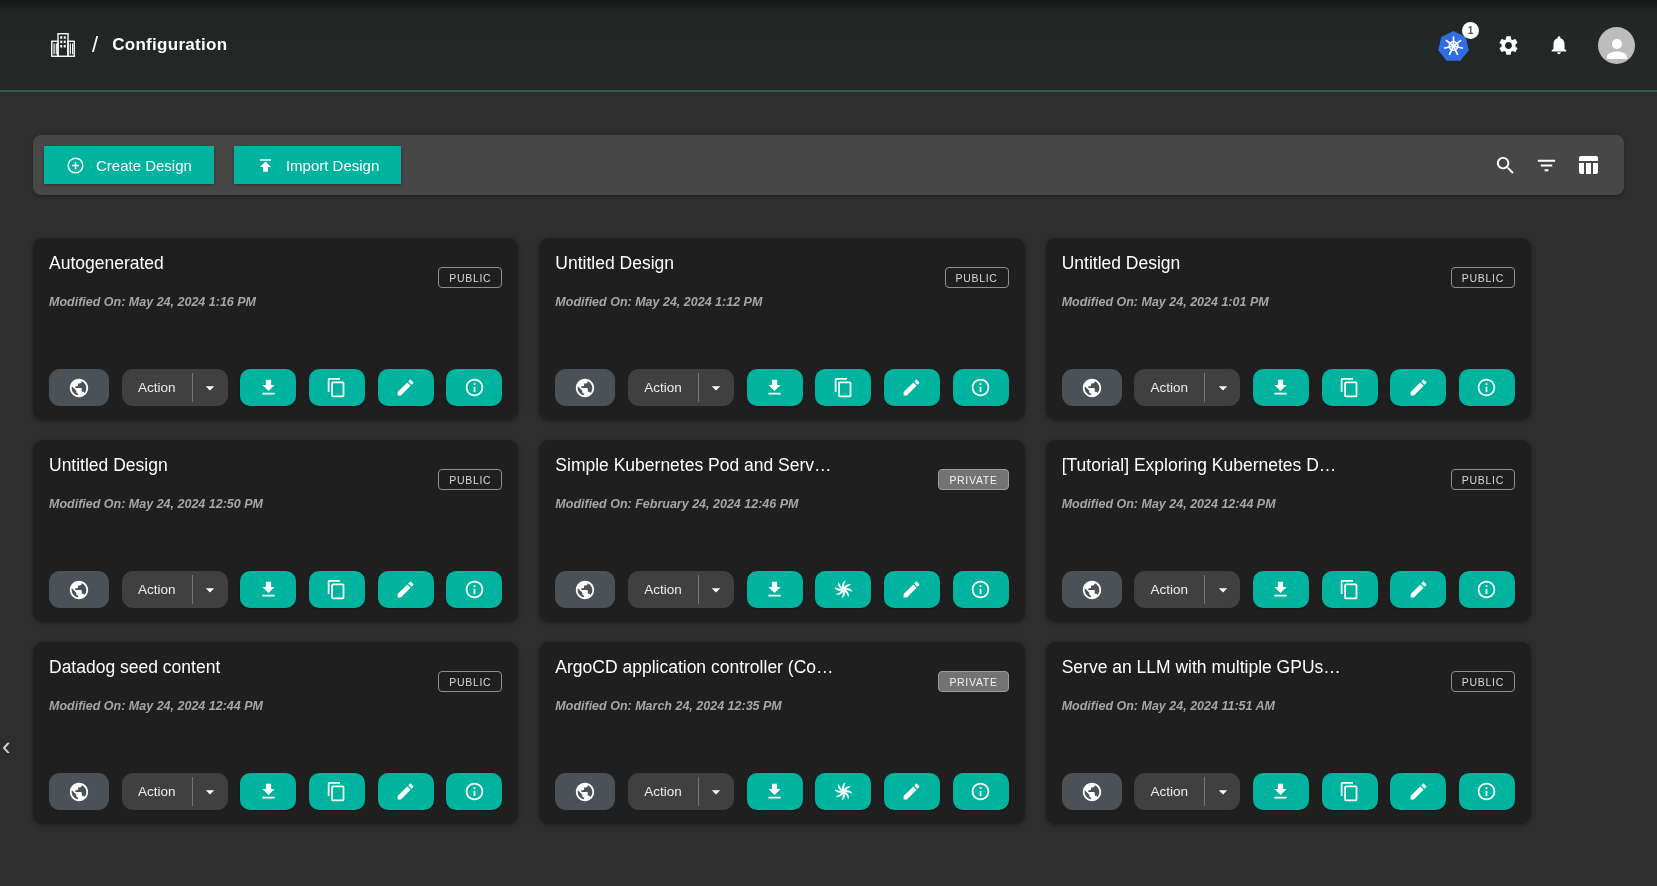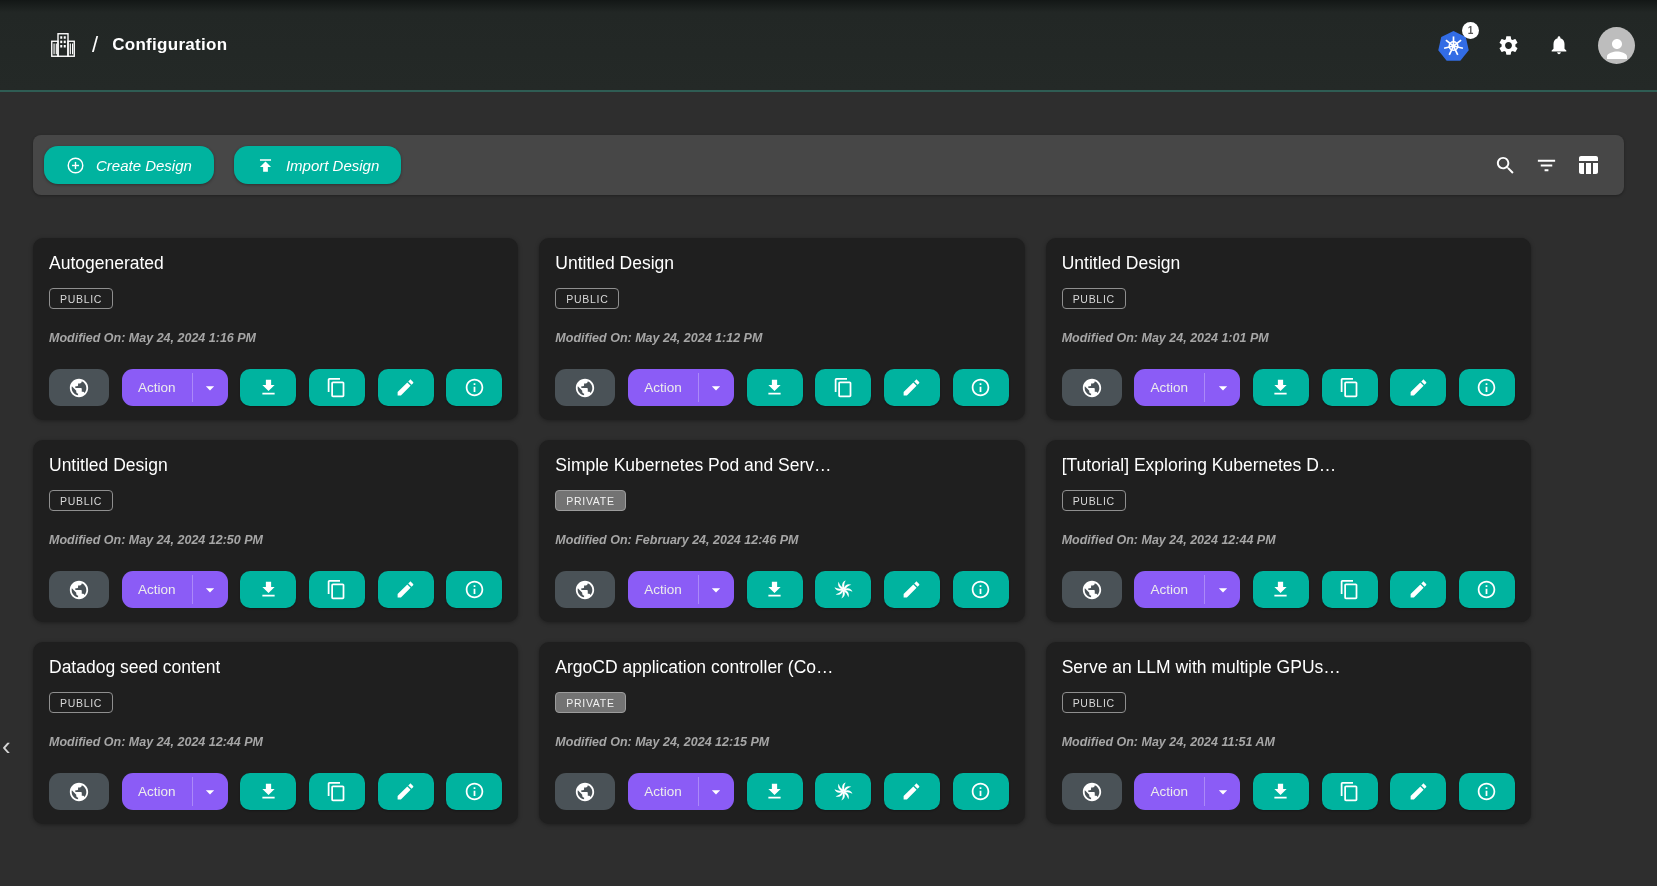--- a/index.html
+++ b/index.html
@@ -19,42 +19,42 @@
                background:#fff; color:#555; font-size:10px; font-weight:700;
                display:flex; align-items:center; justify-content:center; }
   .avatar { width:37px; height:37px; border-radius:50%; background:#bdbdbd; overflow:hidden;
             display:flex; align-items:flex-end; justify-content:center; border:none; cursor:pointer; }
 
   
   .toolbar { margin:43px 33px 0 33px; height:60px; background:#474747; border-radius:8px;
              display:flex; align-items:center; justify-content:space-between; padding:0 24px 0 11px;
              box-shadow:0 1px 3px rgba(0,0,0,.3); }
   .toolbar-left { display:flex; align-items:center; gap:20px; }
-  .teal-btn { background:#00B39F; color:#fff; border:none; border-radius:14px; height:38px;
+  .teal-btn { background:#00B39F; color:#fff; border:none; border-radius:0; height:38px;
               padding:0 22px; font-size:15px; font-family:inherit; display:flex; align-items:center;
-              gap:11px; cursor:pointer; box-shadow:0 1px 3px rgba(0,0,0,.35);font-style:italic; }
+              gap:11px; cursor:pointer; box-shadow:0 1px 3px rgba(0,0,0,.35); }
   .toolbar-right { display:flex; align-items:center; gap:18px; }
   .tool-icon { background:none; border:none; cursor:pointer; display:flex; align-items:center; }
 
   
   .grid { margin:43px 0 0 33px; width:1498px; display:grid;
           grid-template-columns:repeat(3,1fr); column-gap:21px; row-gap:20px; }
   .card { background:#1f1f1f; border-radius:10px; height:182px; padding:15px 16px 14px 16px;
           display:flex; flex-direction:column; box-shadow:0 1px 4px rgba(0,0,0,.35); }
-  .card-head { display:flex; justify-content:space-between; align-items:flex-start;flex-direction:column; }
+  .card-head { display:flex; justify-content:space-between; align-items:flex-start; }
   .card-title { color:#fff; font-size:17.5px; font-weight:500; white-space:nowrap;
                 overflow:hidden; text-overflow:ellipsis; max-width:350px; }
   .badge { font-size:10.5px; letter-spacing:.7px; color:#d8d8d8; border:1px solid #8f8f8f;
            border-radius:4px; padding:4px 10px 3px; margin-top:14px; flex:none; }
   .badge.private { background:#737373; color:#f2f2f2; border-color:#9c9c9c; }
-  .card-sub { color:#a6a6a6; font-size:12.5px; font-style:italic; font-weight:600; margin-top:22px; }
+  .card-sub { color:#a6a6a6; font-size:12.5px; font-style:italic; font-weight:600; margin-top:7px; }
   .card-actions { margin-top:auto; display:flex; align-items:center; justify-content:space-between; }
   .gbtn { background:#4a5257; border:none; border-radius:11px; height:37px; width:60px;
           display:flex; align-items:center; justify-content:center; cursor:pointer; }
-  .action-split { background:#8b5cf6; border-radius:11px; height:37px; width:106px;
+  .action-split { background:#404040; border-radius:11px; height:37px; width:106px;
                   display:flex; align-items:stretch; cursor:pointer; overflow:hidden; }
   .action-label { flex:1; display:flex; align-items:center; justify-content:center;
                   color:#ececec; font-size:13.5px; }
   .action-divider { width:1px; background:rgba(255,255,255,.28); margin:4px 0; }
   .action-caret { width:35px; display:flex; align-items:center; justify-content:center; }
   .tbtn { background:#00B39F; border:none; border-radius:10px; height:37px; width:56px;
           display:flex; align-items:center; justify-content:center; cursor:pointer;
           box-shadow:0 1px 2px rgba(0,0,0,.3); }
   .second-btn .icon-copy, .second-btn .icon-swirl { display:none; }
   .second-btn.copy .icon-copy { display:block; }
@@ -487,21 +487,21 @@
         </svg>
       </button>
     </div>
   </div>
 
   <div class="card">
     <div class="card-head">
       <div class="card-title">ArgoCD application controller (Co…</div>
       <div class="badge private">PRIVATE</div>
     </div>
-    <div class="card-sub">Modified On: May 24, 2024 12:15 PM</div>
+    <div class="card-sub">Modified On: March 24, 2024 12:35 PM</div>
     <div class="card-actions">
       <button class="gbtn">
         <svg width="22" height="22" viewBox="0 0 24 24" fill="#fff">
           <path d="M12 2C6.48 2 2 6.48 2 12s4.48 10 10 10 10-4.48 10-10S17.52 2 12 2zm-1 17.93c-3.95-.49-7-3.85-7-7.93 0-.62.08-1.21.21-1.79L9 15v1c0 1.1.9 2 2 2v1.93zm6.9-2.54c-.26-.81-1-1.39-1.9-1.39h-1v-3c0-.55-.45-1-1-1H8v-2h2c.55 0 1-.45 1-1V7h2c1.1 0 2-.9 2-2v-.41c2.93 1.19 5 4.06 5 7.41 0 2.08-.8 3.97-2.1 5.39z"></path>
         </svg>
       </button>
       <div class="action-split">
         <span class="action-label">Action</span>
         <span class="action-divider"></span>
         <span class="action-caret">

